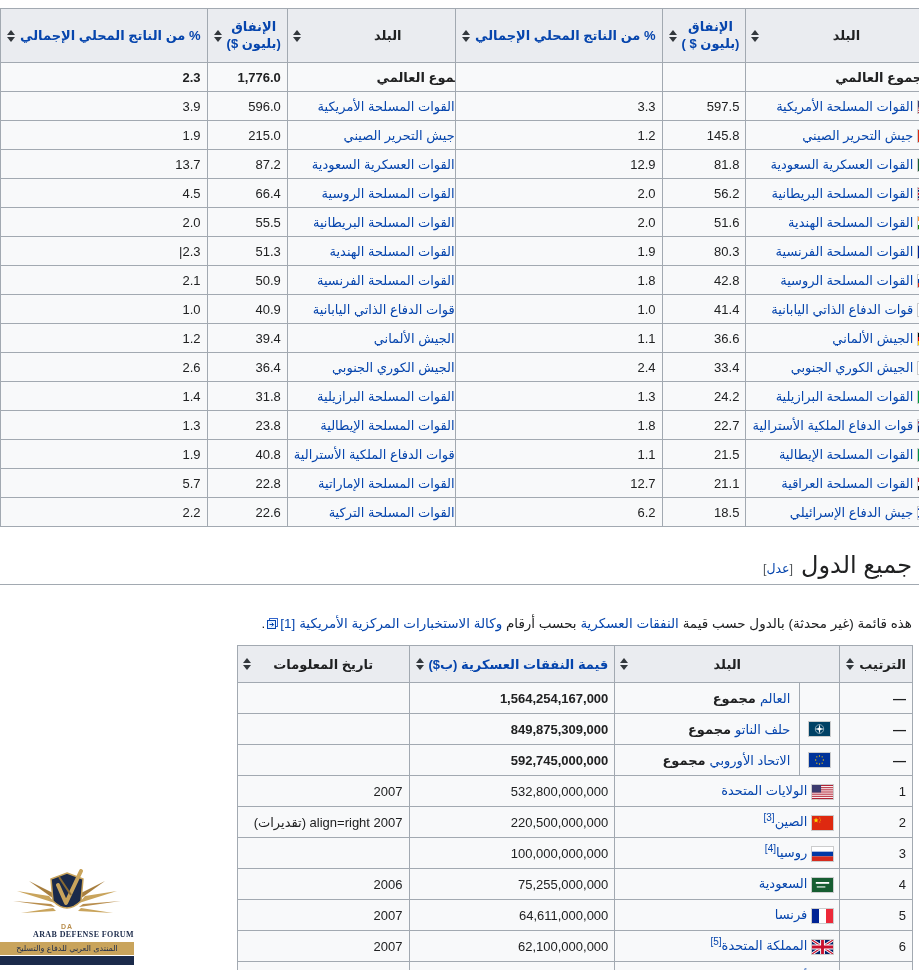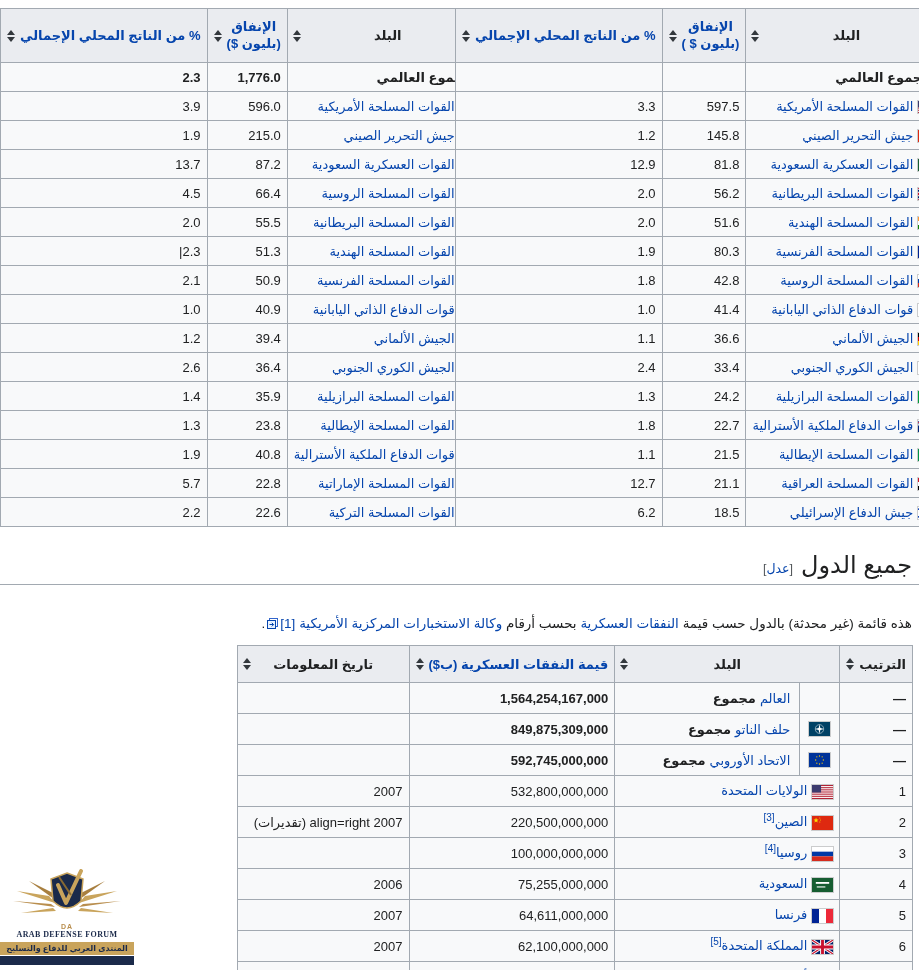--- a/index.html
+++ b/index.html
@@ -70,22 +70,22 @@
   .editsection{font-size:12.5px;color:#54595d;margin-right:8px;unicode-bidi:isolate;}
 
   
   .intro{position:absolute;top:600px;right:7px;left:0;font-size:13.5px;line-height:1.5;padding-left:44px;}
   .ref-icon{display:inline-block;vertical-align:-1px;margin:0 2px;}
 
   
   .watermark{position:absolute;left:0;top:867px;width:134px;height:103px;background:#fff;overflow:hidden;}
   .wm-emblem{display:block;margin:2px auto 0;}
   .wm-mono{text-align:center;color:#b98e4e;font-size:7px;font-weight:bold;letter-spacing:1px;line-height:1;margin-top:-2px;}
-  .wm-en{text-align:center;color:#1b2a4a;font-family:"Liberation Serif","DejaVu Serif",serif;font-weight:bold;font-size:8px;letter-spacing:.4px;line-height:1.2;}
-  .wm-strip{background:#c9a45c;color:#1b2a4a;text-align:center;font-size:8px;font-weight:bold;line-height:13px;height:13px;margin-top:2px;}
+  .wm-en{text-align:right;color:#1b2a4a;font-family:"Liberation Serif","DejaVu Serif",serif;font-weight:bold;font-size:8px;letter-spacing:.4px;line-height:1.2;}
+  .wm-strip{background:#c9a45c;color:#1b2a4a;text-align:center;font-size:8px;font-weight:normal;line-height:13px;height:13px;margin-top:2px;}
   .wm-foot{background:#1b2a4a;height:9px;margin-top:1px;}
 </style>
 </head>
 <body>
 
 <table class="wikitable t-top t-left" id="table-left">
   <colgroup>
       <col class="c-rank">
       <col class="c-country">
       <col class="c-val">
@@ -255,21 +255,21 @@
         <td class="num"><span dir="ltr">36.4</span></td>
         <td class="num"><span dir="ltr">2.6</span></td>
       </tr>
       <tr>
         <td class="rank">11</td>
         <td class="country"><span class="flag"><svg width="22" height="12" viewBox="0 0 22 14" preserveAspectRatio="none">
               <rect width="22" height="14" fill="#009c3b"></rect>
               <polygon points="11,1.4 19.6,7 11,12.6 2.4,7" fill="#ffdf00"></polygon>
               <circle cx="11" cy="7" r="3" fill="#002776"></circle>
             </svg></span><a>القوات المسلحة البرازيلية</a></td>
-        <td class="num"><span dir="ltr">35.9</span></td>
+        <td class="num"><span dir="ltr">31.8</span></td>
         <td class="num"><span dir="ltr">1.4</span></td>
       </tr>
       <tr>
         <td class="rank">12</td>
         <td class="country"><span class="flag"><svg width="22" height="12" viewBox="0 0 22 14" preserveAspectRatio="none">
               <rect width="7.33" height="14" fill="#009246"></rect>
               <rect x="7.33" width="7.33" height="14" fill="#fff"></rect>
               <rect x="14.67" width="7.33" height="14" fill="#ce2b37"></rect>
             </svg></span><a>القوات المسلحة الإيطالية</a></td>
         <td class="num"><span dir="ltr">23.8</span></td>

